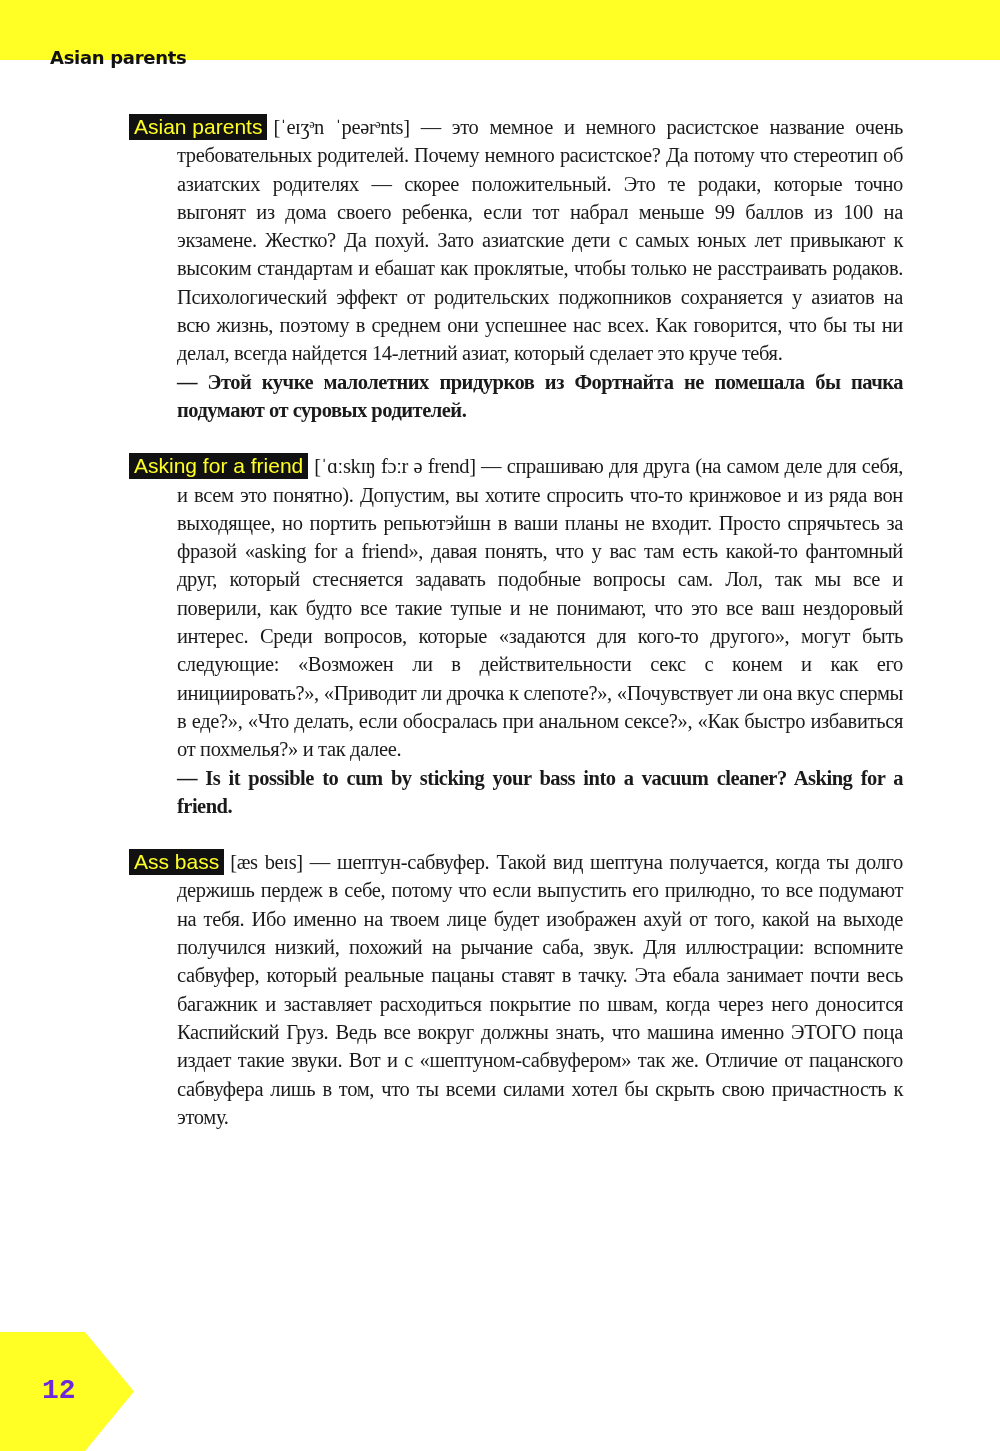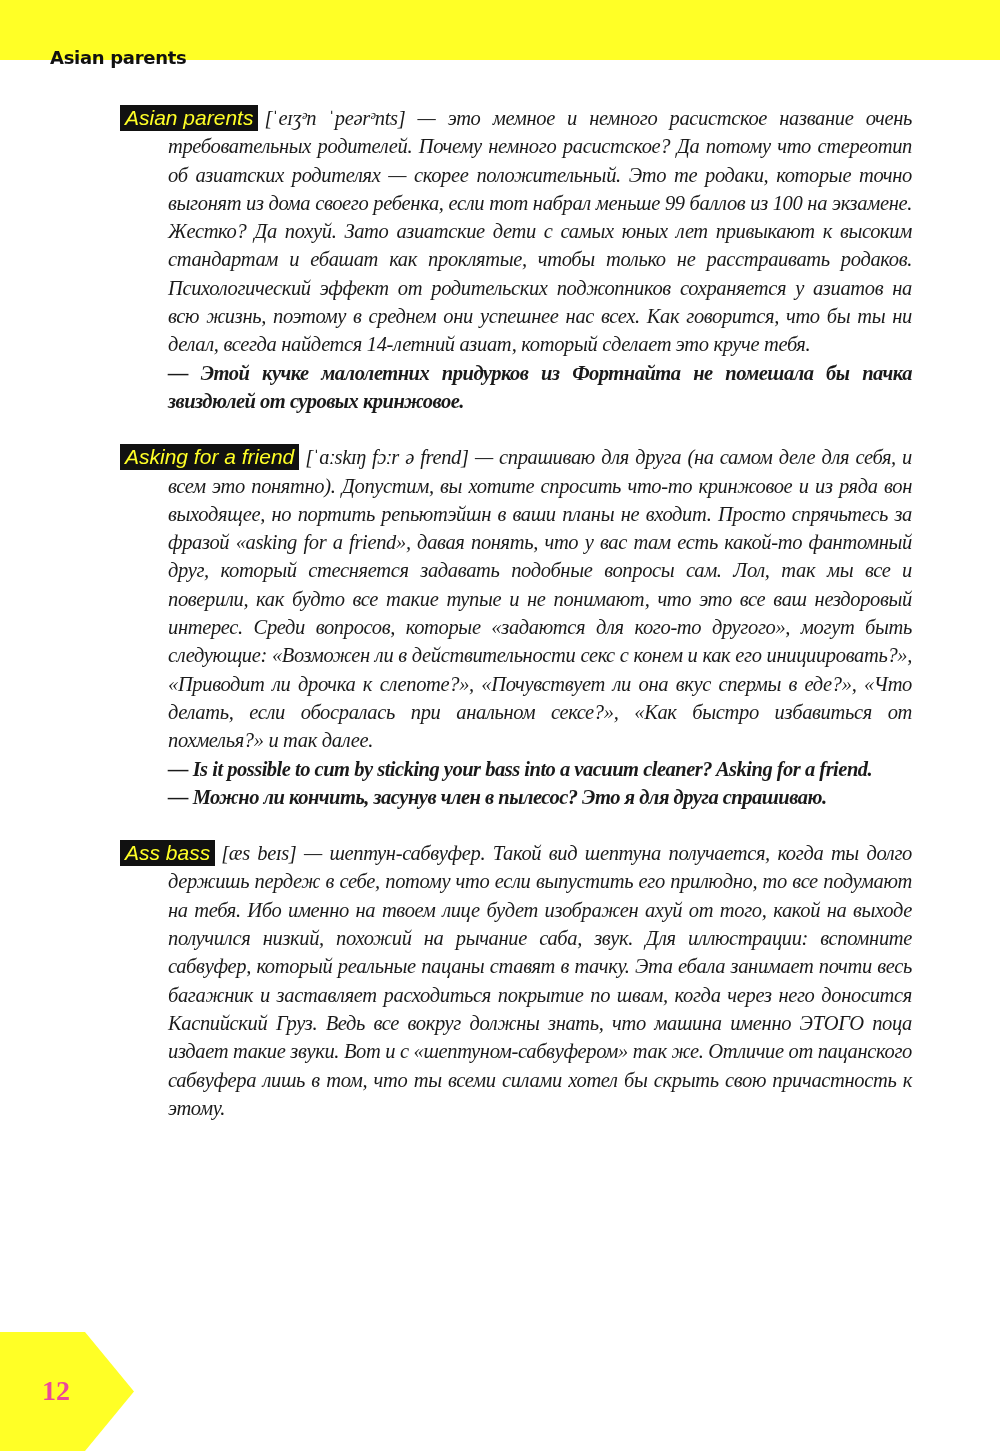--- a/index.html
+++ b/index.html
@@ -33,22 +33,21 @@
       color: #111;
       line-height: 24px;
     }
     .content {
       position: absolute;
       left: 118px;
       top: 102px;
       width: 796px;
     }
     .entry {
-      margin: 2px;
-      font-style: italic;
+      margin: 11px;
     }
     .entry + .entry {
       margin-top: 28px;
     }
     .para {
       font-size: 20.5px;
       line-height: 28.3px;
       text-align: justify;
       margin: 0;
       padding-left: 48px;
@@ -81,44 +80,43 @@
       position: absolute;
       left: 0;
       top: 1332px;
       width: 134px;
       height: 119px;
     }
     .page-number {
       position: absolute;
       left: 42px;
       top: 1375px;
-      font-family: Liberation Serif, serif;
+      font-family: Liberation Mono, monospace;
       font-weight: bold;
       font-size: 28px;
-      color: #ec4899;
+      color: #6d28d9;
       line-height: 32px;
     }
   </style>
 </head>
 <body>
 
 <div class="top-band"></div>
 <div class="running-head">Asian parents</div>
 
 <div class="content">
 
   <div class="entry">
     <p class="para"><span class="term">Asian parents</span><span>[ˈeɪʒᵊn ˈpeərᵊnts]</span><span> — это мемное и немного расистское название очень требовательных родителей. Почему немного расистское? Да потому что стереотип об азиатских родителях — скорее положительный. Это те родаки, которые точно выгонят из дома своего ребенка, если тот набрал меньше 99 баллов из 100 на экзамене. Жестко? Да похуй. Зато азиатские дети с самых юных лет привыкают к высоким стандартам и ебашат как проклятые, чтобы только не расстраивать родаков. Психологический эффект от родительских поджопников сохраняется у азиатов на всю жизнь, поэтому в среднем они успешнее нас всех. Как говорится, что бы ты ни делал, всегда найдется 14-летний азиат, который сделает это круче тебя.</span></p>
-    <p class="example">— Этой кучке малолетних придурков из Фортнайта не помешала бы пачка звиздюлей от суровых кринжовое.</p>
+    <p class="example">— Этой кучке малолетних придурков из Фортнайта не помешала бы пачка подумают от суровых родителей.</p>
   </div>
 
   <div class="entry">
     <p class="para"><span class="term">Asking for a friend</span><span>[ˈɑːskɪŋ fɔːr ə frend]</span><span> — спрашиваю для друга (на самом деле для себя, и всем это понятно). Допустим, вы хотите спросить что-то кринжовое и из ряда вон выходящее, но портить репьютэйшн в ваши планы не входит. Просто спрячьтесь за фразой «asking for a friend», давая понять, что у вас там есть какой-то фантомный друг, который стесняется задавать подобные вопросы сам. Лол, так мы все и поверили, как будто все такие тупые и не понимают, что это все ваш нездоровый интерес. Среди вопросов, которые «задаются для кого-то другого», могут быть следующие: «Возможен ли в действительности секс с конем и как его инициировать?», «Приводит ли дрочка к слепоте?», «Почувствует ли она вкус спермы в еде?», «Что делать, если обосралась при анальном сексе?», «Как быстро избавиться от похмелья?» и так далее.</span></p>
     <p class="example">— Is it possible to cum by sticking your bass into a vacuum cleaner? Asking for a friend.</p>
-    <p class="example">— Можно ли кончить, засунув член в пылесос? Это я для друга спрашиваю.</p>
   </div>
 
   <div class="entry">
     <p class="para"><span class="term">Ass bass</span><span>[æs beɪs]</span><span> — шептун-сабвуфер. Такой вид шептуна получается, когда ты долго держишь пердеж в себе, потому что если выпустить его прилюдно, то все подумают на тебя. Ибо именно на твоем лице будет изображен ахуй от того, какой на выходе получился низкий, похожий на рычание саба, звук. Для иллюстрации: вспомните сабвуфер, который реальные пацаны ставят в тачку. Эта ебала занимает почти весь багажник и заставляет расходиться покрытие по швам, когда через него доносится Каспийский Груз. Ведь все вокруг должны знать, что машина именно ЭТОГО поца издает такие звуки. Вот и с «шептуном-сабвуфером» так же. Отличие от пацанского сабвуфера лишь в том, что ты всеми силами хотел бы скрыть свою причастность к этому.</span></p>
   </div>
 
 </div>
 
 <svg class="page-number-shape" viewBox="0 0 134 119" width="134" height="119">
   <polygon points="0,0 85,0 134,59.5 85,119 0,119" fill="#ffff26"></polygon>

